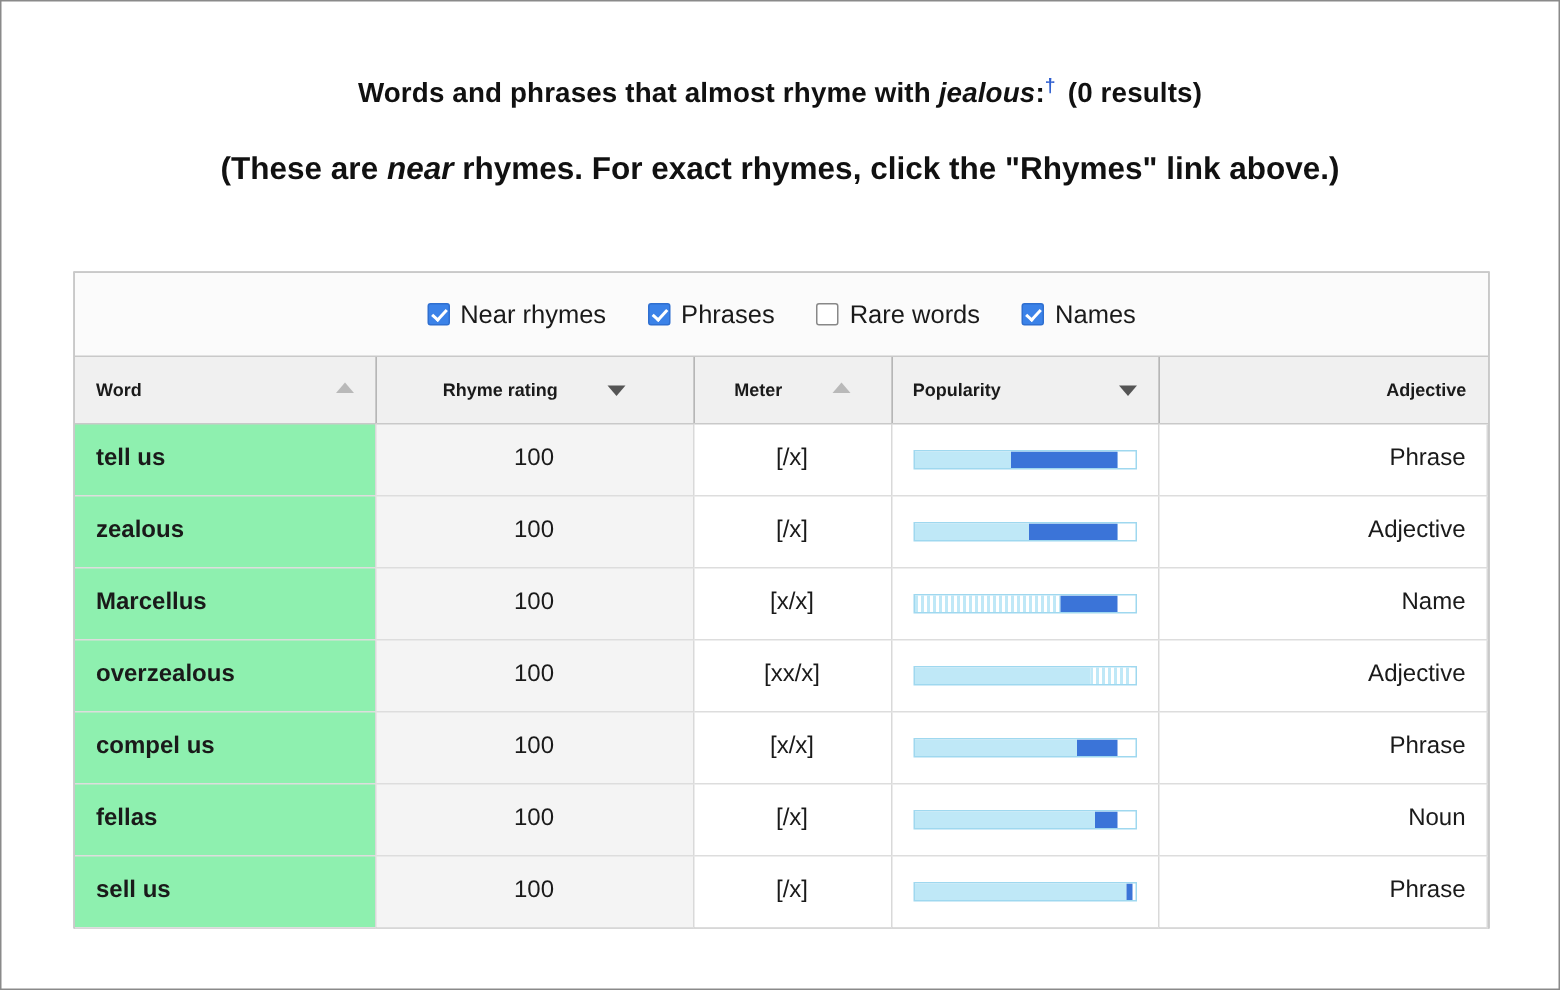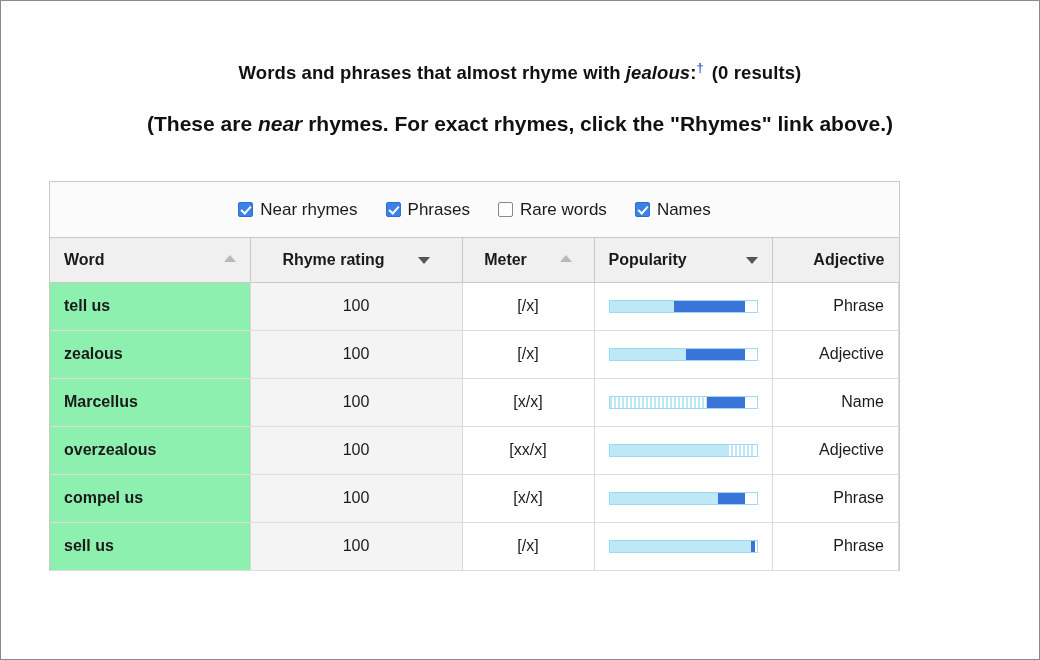--- a/index.html
+++ b/index.html
@@ -12,21 +12,21 @@
     background: #ffffff;
     font-family: "Liberation Sans", sans-serif;
     overflow: hidden;
   }
   .page-frame {
     box-sizing: border-box;
     width: 1040px;
     height: 660px;
     border: 1px solid #8a8a8a;
     background: #ffffff;
-    padding: 11px;
+    padding: 0;
     position: relative;
   }
   .headings {
     padding-top: 48px;
     text-align: center;
   }
   .heading-main {
     font-size: 18.5px;
     font-weight: bold;
     color: #111111;
@@ -51,21 +51,21 @@
     font-style: italic;
   }
   .results-count {
     margin-left: 8px;
   }
 
   .table-wrap {
     position: absolute;
     left: 48px;
     top: 180px;
-    width: 851px;
+    width: 944px;
     border: 1px solid #c9c9c9;
     border-bottom: none;
     background: #a3a3a3;
     box-sizing: border-box;
   }
 
   .filter-bar {
     height: 56px;
     display: flex;
     align-items: center;
@@ -110,21 +110,21 @@
     transform: rotate(42deg);
   }
 
   table.rhymes {
     border-collapse: collapse;
     width: 100%;
     table-layout: fixed;
   }
   table.rhymes th {
     background: #f0f0f0;
-    font-size: 16px;
+    font-size: 12px;
     font-weight: bold;
     color: #1a1a1a;
     height: 44px;
     padding: 0 14px;
     border-right: 1px solid #c9c9c9;
     border-bottom: 1px solid #c9c9c9;
     text-align: left;
     vertical-align: middle;
     box-sizing: border-box;
     position: relative;
@@ -370,20 +370,32 @@
             <td class="meter-cell">[x/x]</td>
             <td class="pop-cell">
               <div class="pop-bar">
                 <div class="pop-base" style="width: 74%;"></div>
                 <div class="pop-mark" style="left: 74%; width: 18%;"></div>
               </div>
             </td>
             <td class="cat-cell">Phrase</td>
           </tr>
           <tr>
+            <td class="word-cell">fellas</td>
+            <td class="rating-cell">100</td>
+            <td class="meter-cell">[/x]</td>
+            <td class="pop-cell">
+              <div class="pop-bar">
+                <div class="pop-base" style="width: 82%;"></div>
+                <div class="pop-mark" style="left: 82%; width: 10%;"></div>
+              </div>
+            </td>
+            <td class="cat-cell">Noun</td>
+          </tr>
+          <tr>
             <td class="word-cell">sell us</td>
             <td class="rating-cell">100</td>
             <td class="meter-cell">[/x]</td>
             <td class="pop-cell">
               <div class="pop-bar">
                 <div class="pop-base" style="width: 96%;"></div>
                 <div class="pop-mark" style="left: 96%; width: 3%;"></div>
               </div>
             </td>
             <td class="cat-cell">Phrase</td>

